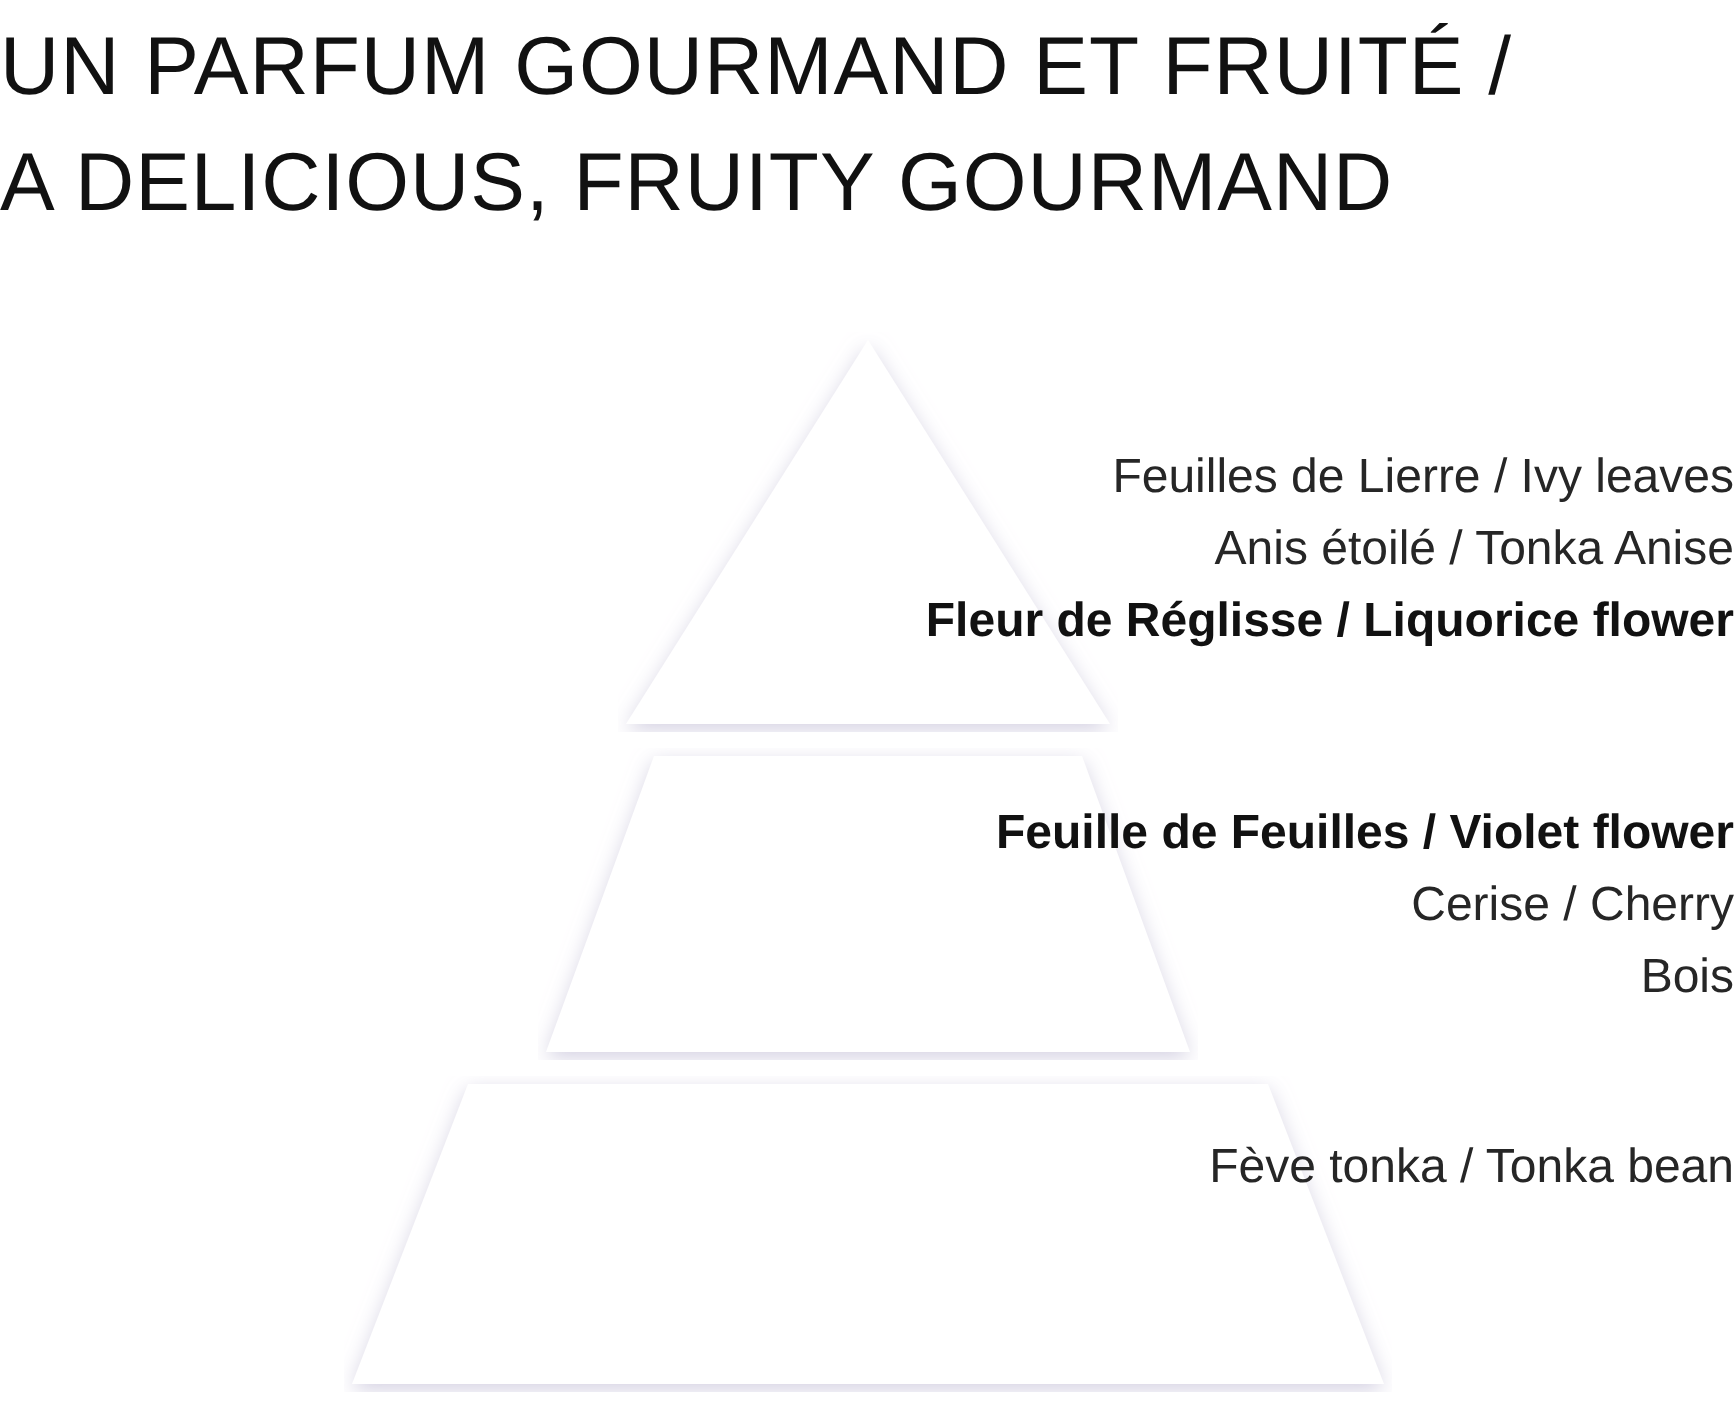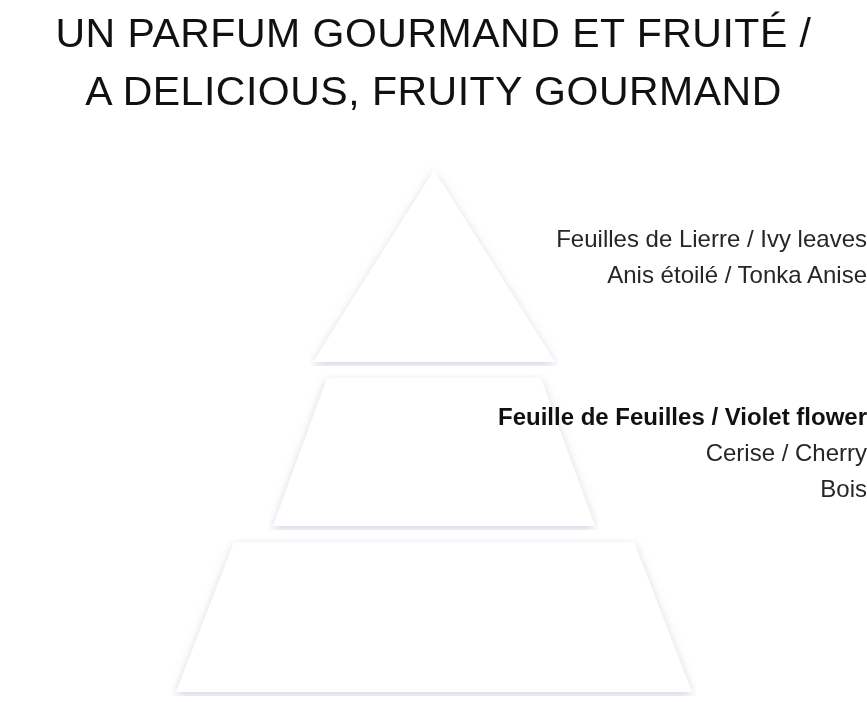--- a/index.html
+++ b/index.html
@@ -21,21 +21,20 @@
     width: 867px;
     height: 702px;
   }
 
   
   .heading {
     position: absolute;
     left: 0;
     top: 4px;
     width: 867px;
-    text-align: center;
   }
   .heading-line {
     font-size: 41px;
     font-weight: 400;
     letter-spacing: 0.5px;
     line-height: 58px;
     white-space: nowrap;
     color: #111111;
   }
 
@@ -135,20 +134,21 @@
           <filter id="sh1" x="-30%" y="-30%" width="160%" height="160%">
             <feDropShadow dx="0" dy="3" stdDeviation="5" flood-color="#cdc9dd" flood-opacity="0.85"></feDropShadow>
           </filter>
         </defs>
         <polygon points="125,4 246,196 4,196" fill="#ffffff" filter="url(#sh1)"></polygon>
       </svg>
       <div class="tier-text">
         <div class="wide-text">
           <div class="note-line">Feuilles de Lierre / Ivy leaves</div>
           <div class="note-line">Anis étoilé / Tonka Anise</div>
+          <div class="note-line bold">Fleur de Réglisse / Liquorice flower</div>
         </div>
       </div>
     </div>
 
     <div class="tier tier-mid">
       <svg class="tier-shape" viewBox="0 0 330 156" preserveAspectRatio="none">
         <defs>
           <filter id="sh2" x="-30%" y="-30%" width="160%" height="160%">
             <feDropShadow dx="0" dy="3" stdDeviation="5" flood-color="#cdc9dd" flood-opacity="0.85"></feDropShadow>
           </filter>
@@ -168,18 +168,19 @@
       <svg class="tier-shape" viewBox="0 0 524 158" preserveAspectRatio="none">
         <defs>
           <filter id="sh3" x="-30%" y="-30%" width="160%" height="160%">
             <feDropShadow dx="0" dy="3" stdDeviation="5" flood-color="#cdc9dd" flood-opacity="0.85"></feDropShadow>
           </filter>
         </defs>
         <polygon points="62,4 462,4 520,154 4,154" fill="#ffffff" filter="url(#sh3)"></polygon>
       </svg>
       <div class="tier-text">
         <div class="wide-text">
+          <div class="note-line">Fève tonka / Tonka bean</div>
         </div>
       </div>
     </div>
 
   </div>
 </div>
 
 </body></html>

